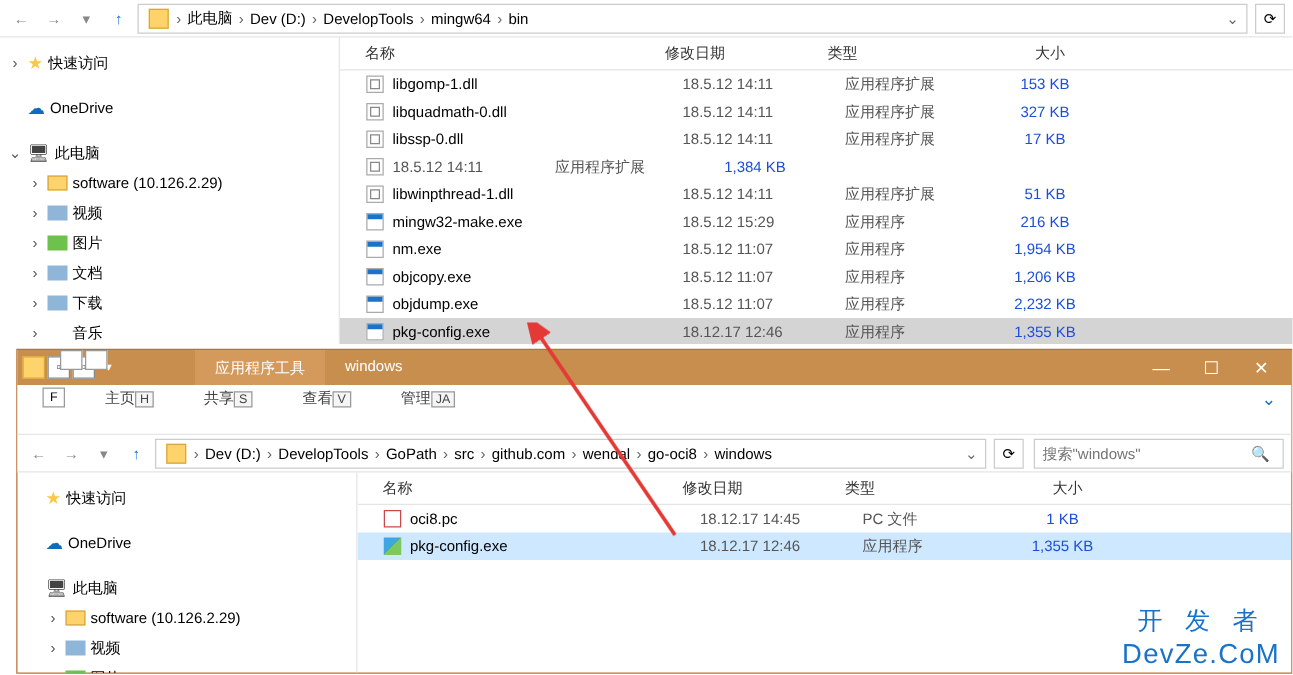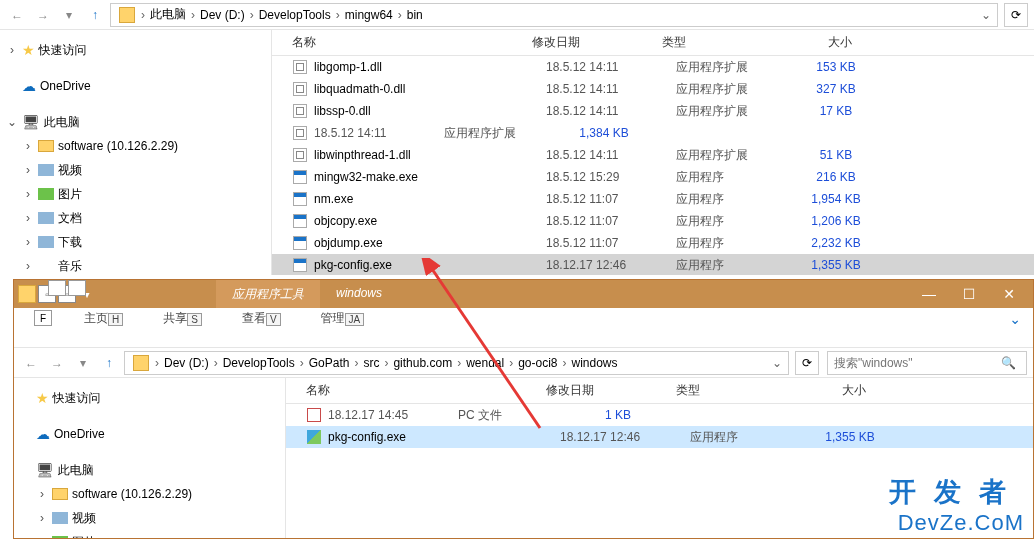--- a/index.html
+++ b/index.html
@@ -53,39 +53,39 @@
 .icon-pc-file { width: 14px; height: 14px; background: #fff; border: 1px solid #c84a4a; }
 .icon-shield { width: 14px; height: 14px; background: linear-gradient(135deg,#3fa7dd 50%,#7dc95f 50%); }
 .fname { flex: 0 0 232px; }
 .fdate { flex: 0 0 130px; color: #555; }
 .ftype { flex: 0 0 130px; color: #555; }
 .fsize { flex: 0 0 100px; text-align: center; padding-right: 40px; color: #1d4ed8; }
 
 .titlebar { height: 28px; background: #c78e4d; display: flex; align-items: center; color: #fff; padding: 0 4px; }
 .titlebar .mini-icons { display: flex; gap: 2px; }
 .titlebar .mini-icon { width: 18px; height: 18px; background: #fff; border: 1px solid #888; display: flex; align-items: center; justify-content: center; color: #333; font-size: 10px; }
-.tab-group { display: flex; margin-left: 120px; font-style: italic; }
+.tab-group { display: flex; margin-left: 60px; }
 .tab { padding: 6px 16px; color: #fff; }
 .tab.active { background: #d49a5c; }
 .win-controls { margin-left: auto; display: flex; }
 .win-btn { width: 40px; height: 28px; display: flex; align-items: center; justify-content: center; color: #fff; font-size: 14px; }
 
 .ribbon { height: 40px; display: flex; align-items: flex-start; padding: 2px 30px; gap: 40px; border-bottom: 1px solid #e5e5e5; background: #fff; position: relative; }
 .ribbon-item { display: flex; flex-direction: row; align-items: center; font-size: 12px; color: #444; }
 .ribbon-item .key { border: 1px solid #999; padding: 0 3px; font-size: 10px; margin-top: 1px; background: #f5f5f5; }
 .ribbon-f { position: absolute; left: 20px; top: 2px; }
 .ribbon-drop { position: absolute; right: 8px; top: 2px; width: 20px; height: 18px; display:flex; align-items:center; justify-content:center; font-size:14px; color:#1a73c8; }
 
 .quick-icons-row { position: absolute; top: 0; left: 34px; display: flex; gap: 2px; }
 .quick-num { width: 18px; height: 16px; border: 1px solid #999; background: #fff; font-size: 10px; display: flex; align-items: center; justify-content: center; }
 
 .arrow-annotation { position: absolute; top: 258px; left: 420px; width: 220px; height: 180px; pointer-events: none; z-index: 10; }
 
 .watermark { position: absolute; right: 10px; bottom: 4px; text-align: right; font-family: Arial, sans-serif; }
-.watermark .l1 { font-size: 27px; color: #1a73c8; letter-spacing: 18px; font-weight: 700; }
+.watermark .l1 { font-size: 20px; color: #1a73c8; letter-spacing: 18px; font-weight: 400; }
 .watermark .l2 { font-size: 22px; color: #1a73c8; letter-spacing: 1px; }
 </style>
 </head>
 <body>
 
 <div class="window1">
   <div class="breadcrumb-bar">
     <div class="nav-arrow">←</div>
     <div class="nav-arrow">→</div>
     <div class="nav-arrow">▾</div>
@@ -394,20 +394,21 @@
         <div class="col-name">名称</div>
         <div class="col-date">修改日期</div>
         <div class="col-type">类型</div>
         <div class="col-size">大小</div>
       </div>
       <div id="w2-files">
           <div class="file-row">
             <span class="file-icon">
               <span class="icon-pc-file"></span>
             </span>
+            <span class="fname">oci8.pc</span>
             <span class="fdate">18.12.17 14:45</span>
             <span class="ftype">PC 文件</span>
             <span class="fsize">1 KB</span>
           </div>
           <div class="file-row selected-blue">
             <span class="file-icon">
               <span class="icon-shield"></span>
             </span>
             <span class="fname">pkg-config.exe</span>
             <span class="fdate">18.12.17 12:46</span>

